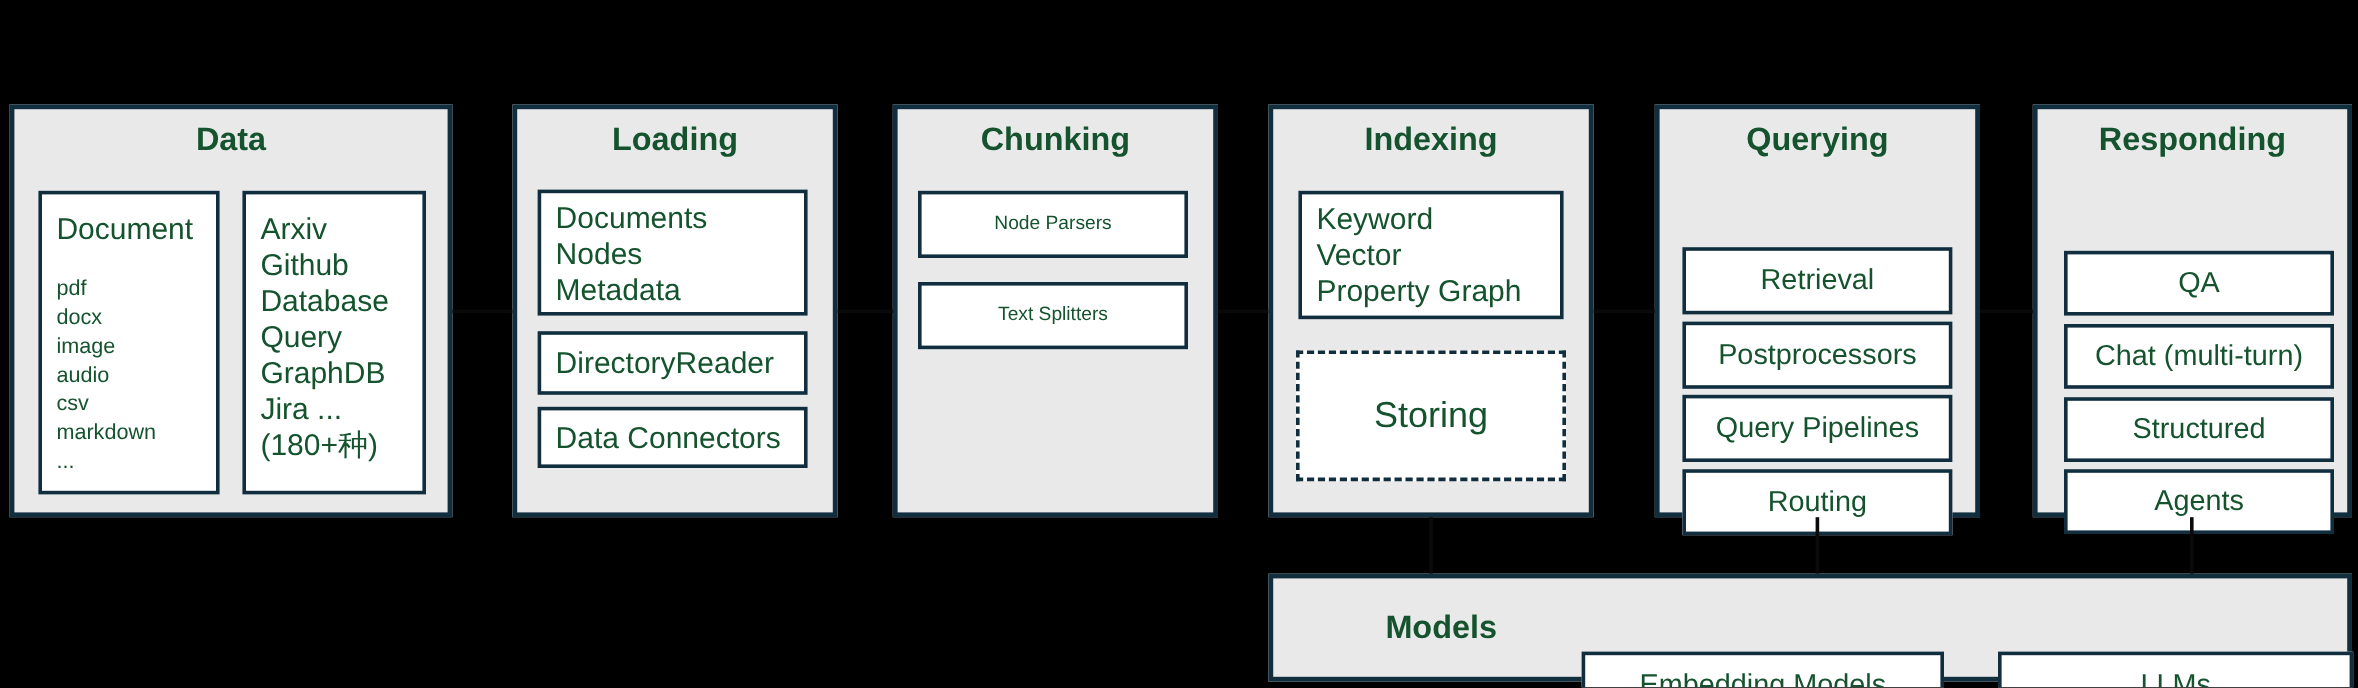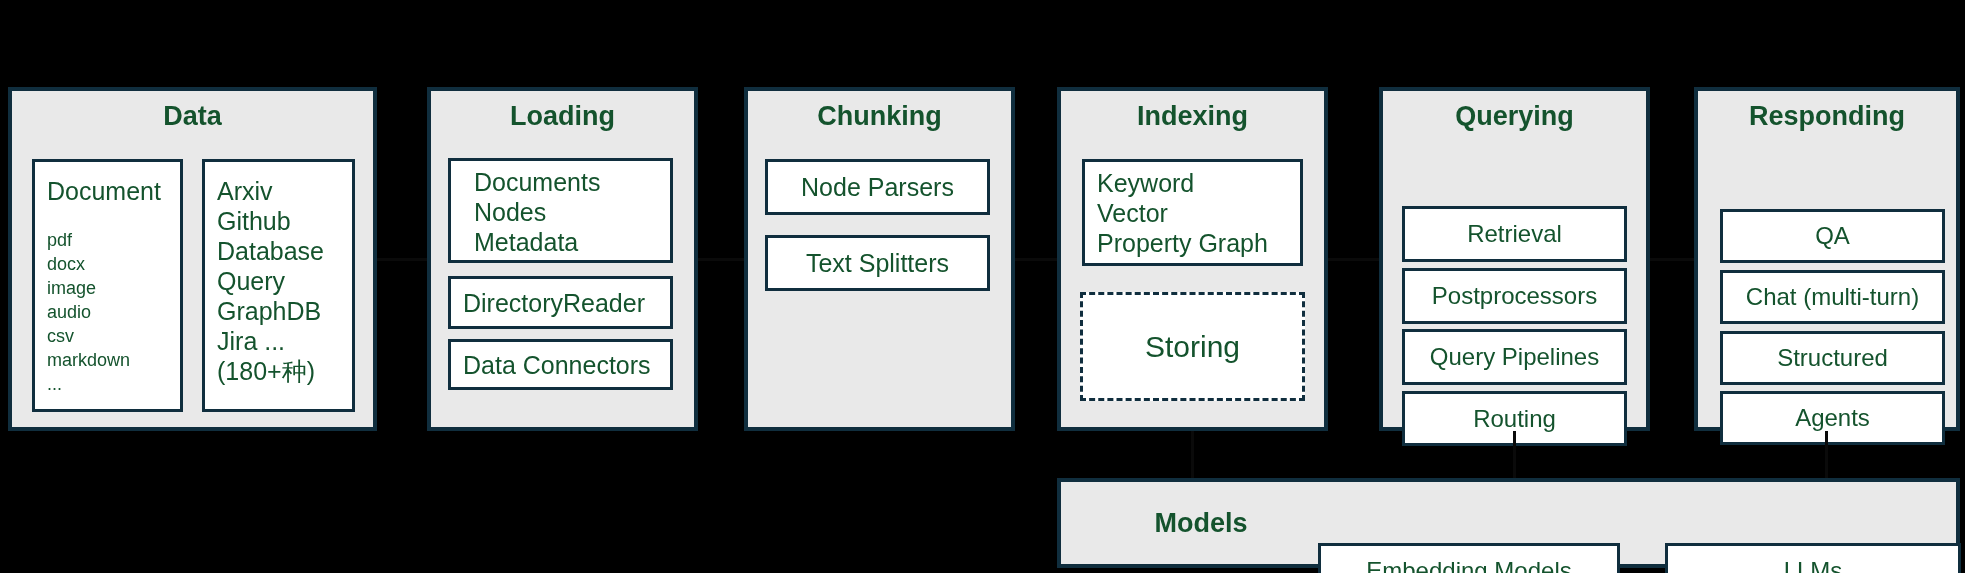--- a/index.html
+++ b/index.html
@@ -23,21 +23,21 @@
   }
   .ibox{
     position:absolute;
     background:#ffffff;
     border:3px solid #102e3e;
     box-sizing:border-box;
   }
   .ibox.dashed{border-style:dashed;}
   .center{display:flex;align-items:center;justify-content:center;}
   .fs24{font-size:24px;margin-top:46px;}
-  .fs25{font-size:25px;}
+  .fs25{font-size:16px;}
   .lines{font-size:25px;line-height:30px;padding:8px 0 0 12px;}
   .storing-text{font-size:30px;}
   .doc-head{font-size:25px;line-height:30px;padding:14px 0 0 12px;}
   .doc-list{font-size:18px;line-height:24px;padding:22px 0 0 12px;}
   .src-lines{font-size:25px;line-height:30px;padding:14px 0 0 12px;}
   .models-bar{
     position:absolute;left:1057px;top:478px;width:903px;height:90px;
     background:#e9e9e9;border:4px solid #102e3e;box-sizing:border-box;
   }
   .mlabel{
@@ -75,21 +75,21 @@
         <div>Query</div>
         <div>GraphDB</div>
         <div>Jira ...</div>
         <div>(180+种)</div>
       </div>
     </div>
   </section>
 
   <section class="panel" style="left:427px;width:271px;">
     <h2 class="ptitle">Loading</h2>
-    <div class="ibox" style="left:17px;top:67px;width:225px;height:105px;padding-left:11px;">
+    <div class="ibox" style="left:17px;top:67px;width:225px;height:105px;">
       <div class="lines" style="padding-top:6px;">
         <div>Documents</div>
         <div>Nodes</div>
         <div>Metadata</div>
       </div>
     </div>
     <div class="ibox" style="left:17px;top:185px;width:225px;height:53px;">
       <div class="lines" style="padding-top:9px;">DirectoryReader</div>
     </div>
     <div class="ibox" style="left:17px;top:248px;width:225px;height:51px;">

